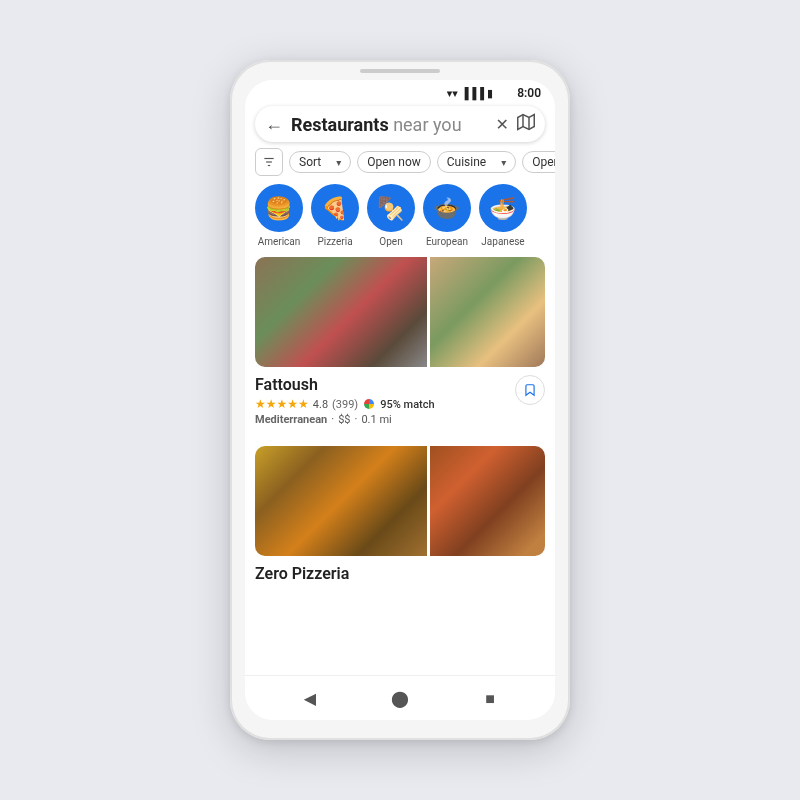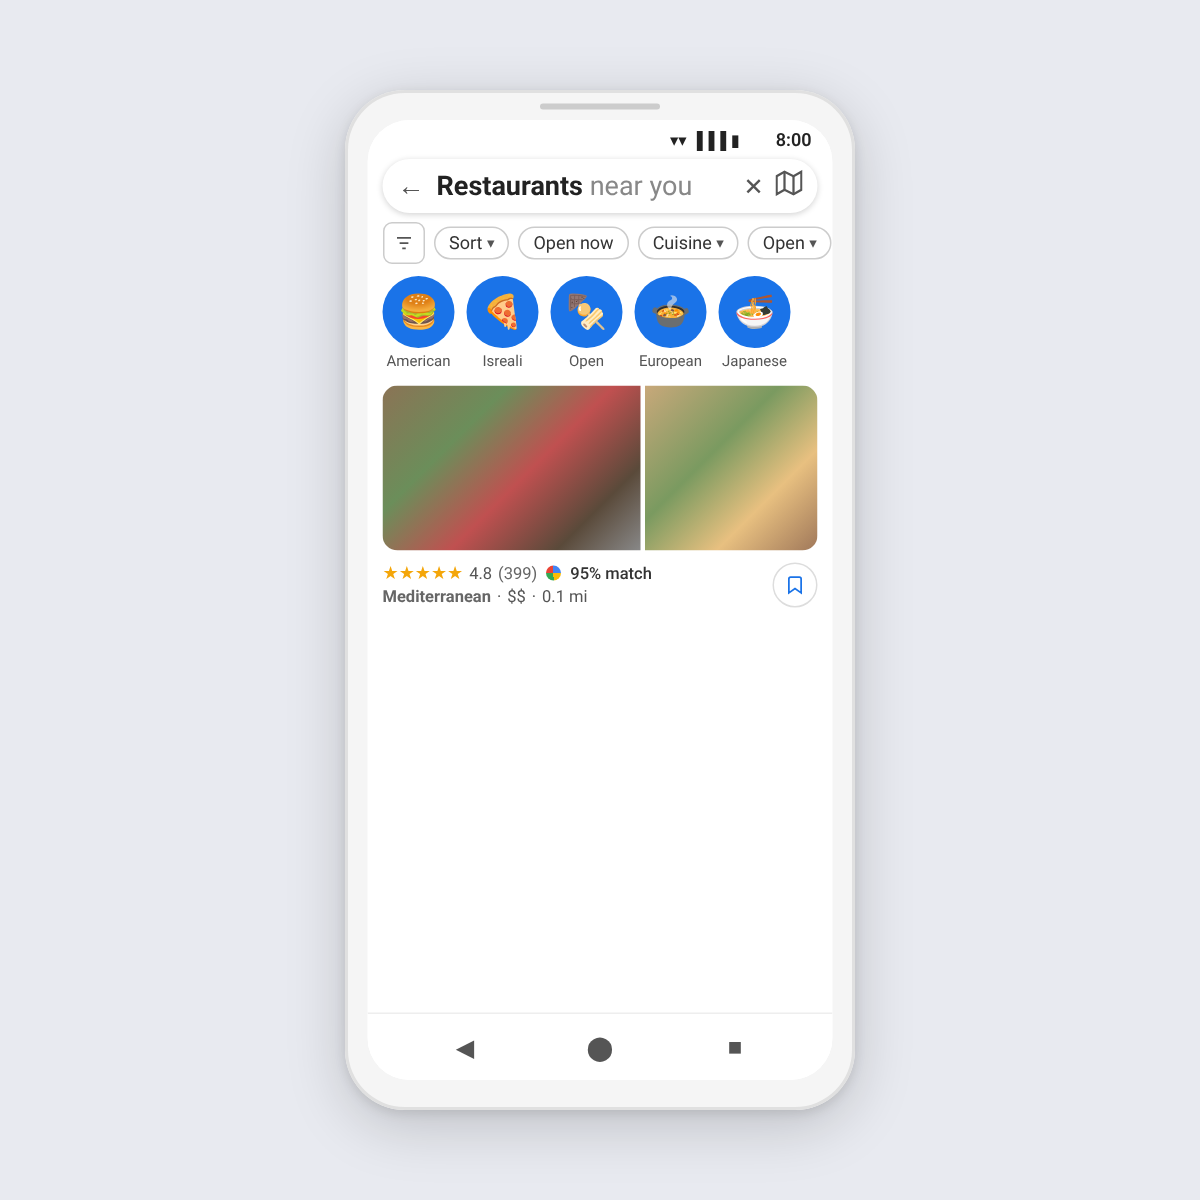--- a/index.html
+++ b/index.html
@@ -111,21 +111,21 @@
       justify-content: center;
       background: #fff;
       cursor: pointer;
       font-size: 14px;
       color: #555;
       flex-shrink: 0;
     }
     .filter-chip {
       display: flex;
       align-items: center;
-      gap: 3px;
+      gap: 15px;
       border: 1.5px solid #ccc;
       border-radius: 16px;
       padding: 3px 9px;
       font-size: 12px;
       color: #333;
       background: #fff;
       cursor: pointer;
       white-space: nowrap;
       flex-shrink: 0;
     }
@@ -359,21 +359,21 @@
       </div>
     </div>
 
     <div class="cuisine-row">
       <div class="cuisine-item">
         <div class="cuisine-circle">🍔</div>
         <span class="cuisine-label">American</span>
       </div>
       <div class="cuisine-item">
         <div class="cuisine-circle">🍕</div>
-        <span class="cuisine-label">Isreali</span>
+        <span class="cuisine-label">Pizzeria</span>
       </div>
       <div class="cuisine-item">
         <div class="cuisine-circle">🍢</div>
         <span class="cuisine-label">Open</span>
       </div>
       <div class="cuisine-item">
         <div class="cuisine-circle">🍲</div>
         <span class="cuisine-label">European</span>
       </div>
       <div class="cuisine-item">
@@ -383,20 +383,21 @@
     </div>
 
     <div class="restaurant-list">
 
       <div class="restaurant-card">
         <div class="restaurant-images">
           <div class="img-main food-fattoush-main"></div>
           <div class="img-side food-fattoush-side"></div>
         </div>
         <div class="restaurant-info">
+          <div class="restaurant-name">Fattoush</div>
           <div class="restaurant-meta">
             <span class="stars">★★★★★</span>
             <span>4.8</span>
             <span class="rating-count">(399)</span>
             <span class="match-dot"></span>
             <span class="match-text">95% match</span>
           </div>
           <div class="restaurant-meta">
             <span class="restaurant-type">Mediterranean</span>
             <span>·</span>
@@ -405,20 +406,29 @@
             <span>0.1 mi</span>
           </div>
           <div class="bookmark-btn">
             <svg width="14" height="14" viewBox="0 0 24 24" fill="none" stroke="#1a73e8" stroke-width="2">
               <path d="M19 21l-7-5-7 5V5a2 2 0 012-2h10a2 2 0 012 2z"></path>
             </svg>
           </div>
         </div>
       </div>
 
+      <div class="restaurant-card">
+        <div class="restaurant-images">
+          <div class="img-main food-pizza-main"></div>
+          <div class="img-side food-pizza-side"></div>
+        </div>
+        <div class="restaurant-info">
+          <div class="restaurant-name">Zero Pizzeria</div>
+        </div>
+      </div>
 
     </div>
 
     <div class="bottom-nav">
       <div class="nav-btn">
         <span>◀</span>
       </div>
       <div class="nav-btn">
         <span>⬤</span>
       </div>

